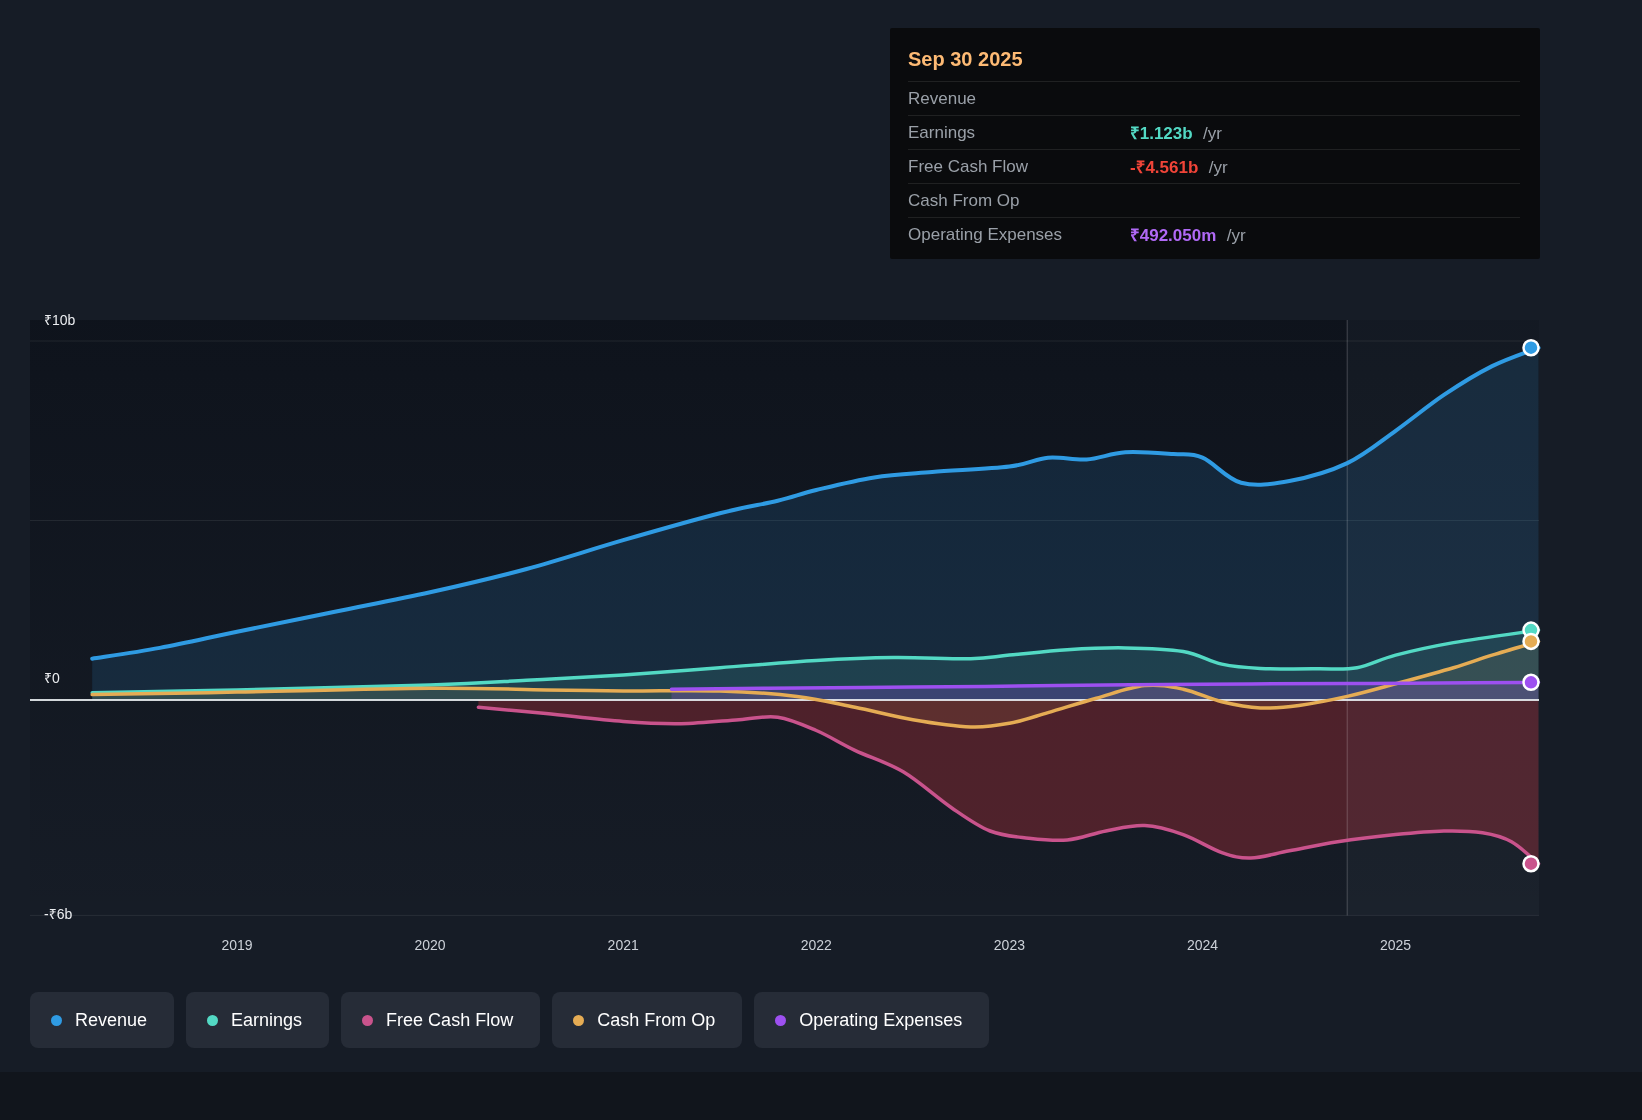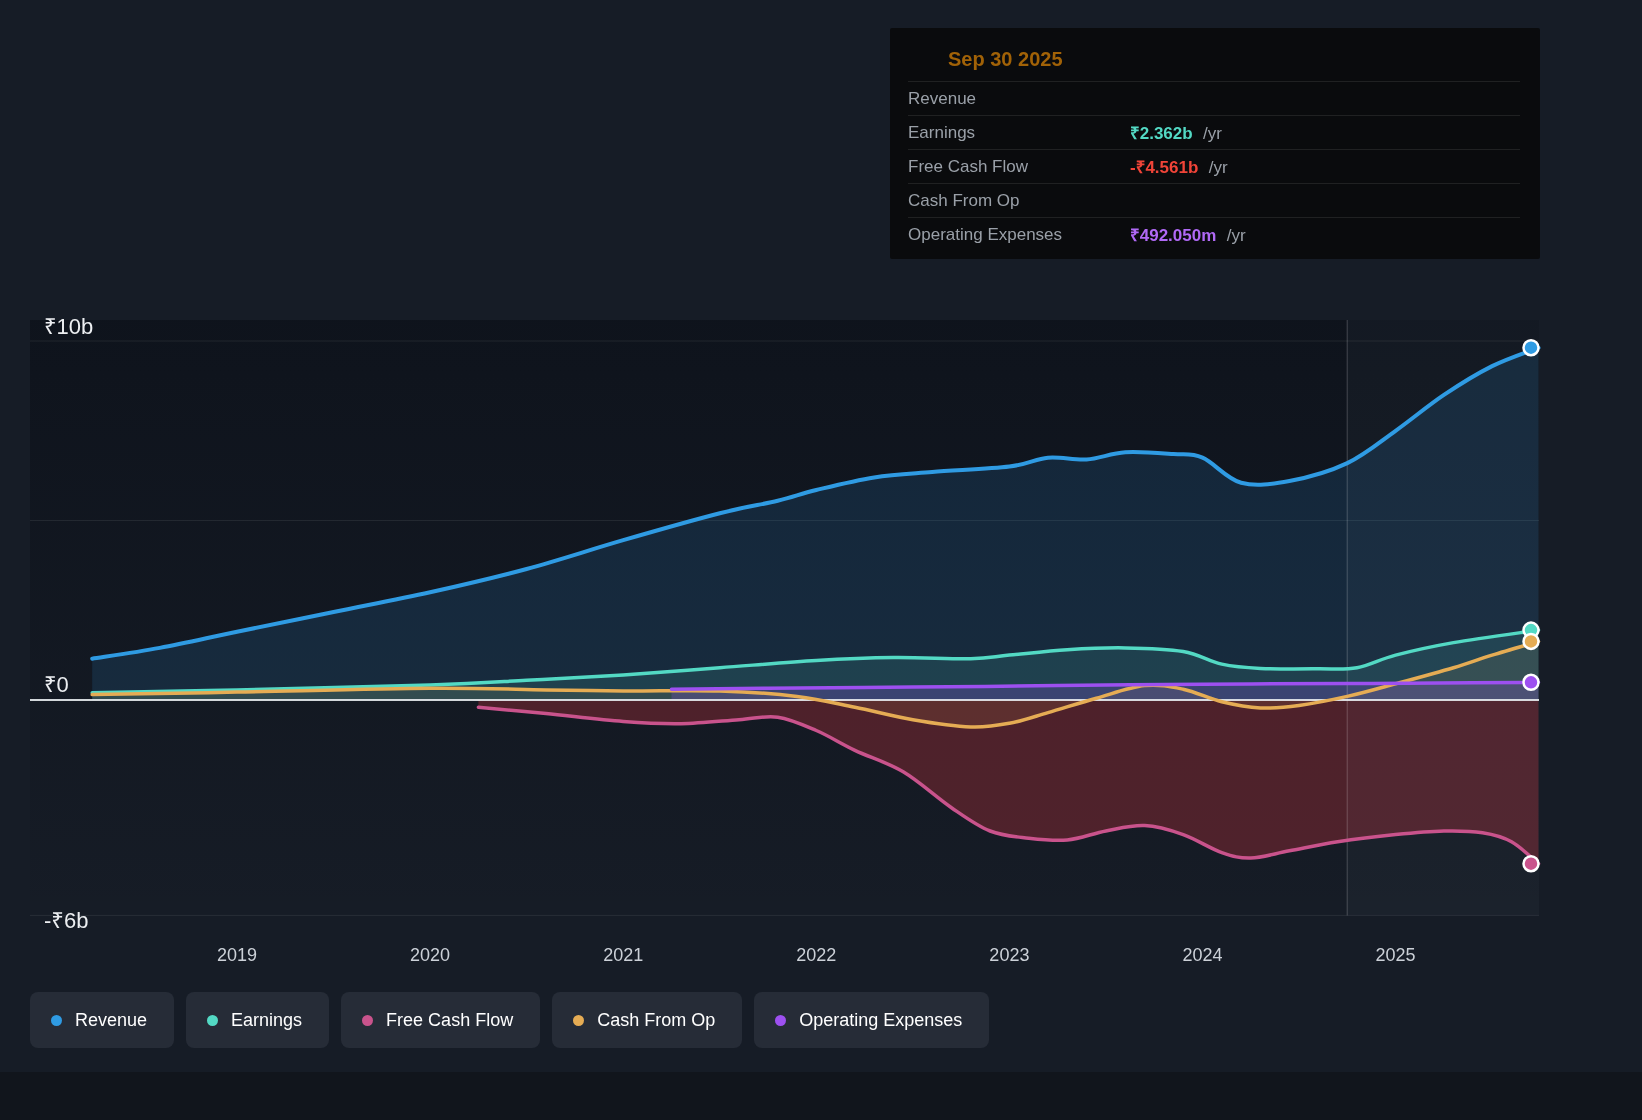--- a/index.html
+++ b/index.html
@@ -6,31 +6,31 @@
   .page{
     position:relative;width:1642px;height:1120px;overflow:hidden;
     background:#161c26;
     font-family:"Liberation Sans", sans-serif;
   }
   
   .tooltip{
     position:absolute;left:890px;top:28px;width:650px;box-sizing:border-box;
     background:#0a0b0d;border-radius:2px;padding:12px 20px 8px 18px;z-index:6;
   }
-  .tt-date{color:#a16207;font-size:20px;font-weight:700;padding:8px 0 10px 0;margin-left:40px;}
+  .tt-date{color:#fdba74;font-size:20px;font-weight:700;padding:8px 0 10px 0;}
   .tt-row{display:grid;grid-template-columns:222px 1fr;align-items:center;min-height:33px;border-top:1px solid rgba(255,255,255,0.09);}
   .tt-row.no-border{border-top:none;}
   .tt-label{color:#9aa0a8;font-size:17px;}
   .tt-value{font-weight:700;font-size:17px;color:#fff;}
   .tt-suffix{color:#9aa0a8;font-size:17px;font-weight:400;margin-left:6px;}
   
   .chart-svg{position:absolute;left:0;top:0;z-index:1;}
-  .y-label{position:absolute;left:44px;color:#eceef1;font-size:22px;font-weight:500;z-index:3;}
+  .y-label{position:absolute;left:44px;color:#eceef1;font-size:14px;font-weight:500;z-index:3;}
   .x-labels{position:absolute;left:0;top:928px;width:100%;height:26px;z-index:3;}
-  .x-label{position:absolute;top:17px;transform:translateX(-50%);color:#ccd1d8;font-size:18px;text-align:center;}
+  .x-label{position:absolute;top:9px;transform:translateX(-50%);color:#ccd1d8;font-size:14px;text-align:center;}
   
   .legend{position:absolute;left:30px;top:992px;display:flex;gap:12px;z-index:3;}
   .legend-item{
     display:flex;align-items:center;gap:13px;height:56px;padding:0 27px 0 21px;
     background:#262c37;border-radius:8px;cursor:pointer;
   }
   .legend-dot{width:11px;height:11px;border-radius:50%;flex:0 0 auto;}
   .legend-label{color:#ffffff;font-size:18px;white-space:nowrap;}
   .footer-strip{position:absolute;left:0;bottom:0;width:100%;height:48px;background:#11151c;z-index:2;}
 </style>
@@ -43,21 +43,21 @@
     <div class="tt-date">Sep 30 2025</div>
     <div class="tt-rows">
 
       <div class="tt-row">
         <span class="tt-label">Revenue</span>
       </div>
 
       <div class="tt-row">
         <span class="tt-label">Earnings</span>
         <span>
-          <span class="tt-value" style="color: rgb(83, 217, 196);">₹2.362b</span>
+          <span class="tt-value" style="color: rgb(83, 217, 196);">₹1.123b</span>
           <span class="tt-suffix">/yr</span>
         </span>
       </div>
 
 
       <div class="tt-row">
         <span class="tt-label">Free Cash Flow</span>
         <span>
           <span class="tt-value" style="color: rgb(240, 68, 56);">-₹4.561b</span>
           <span class="tt-suffix">/yr</span>

